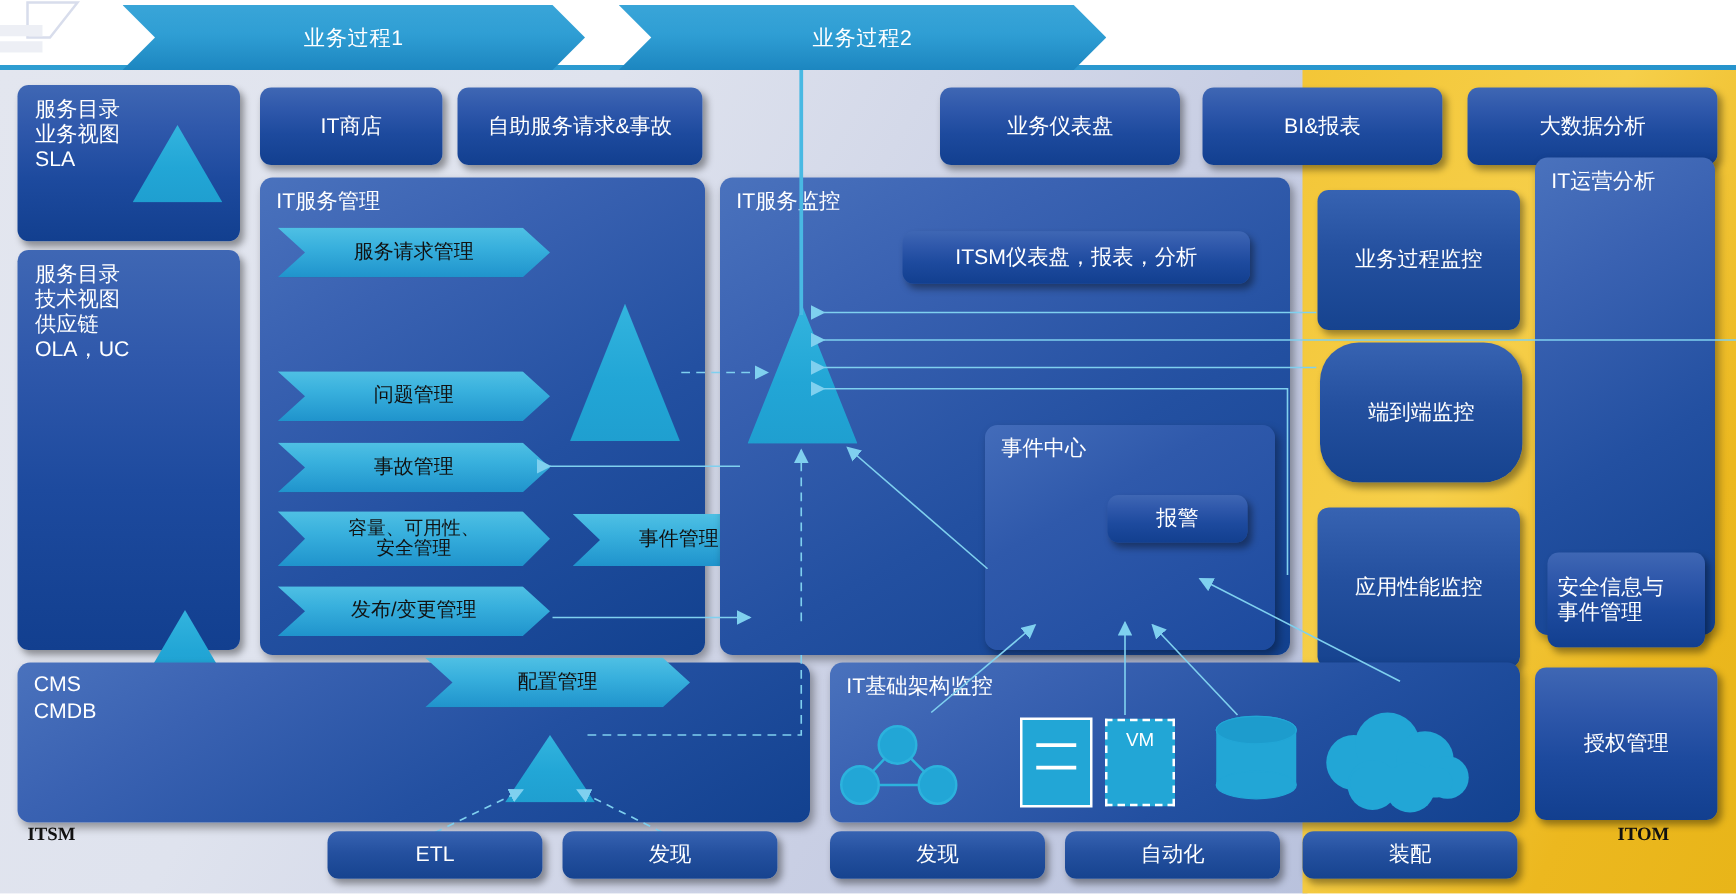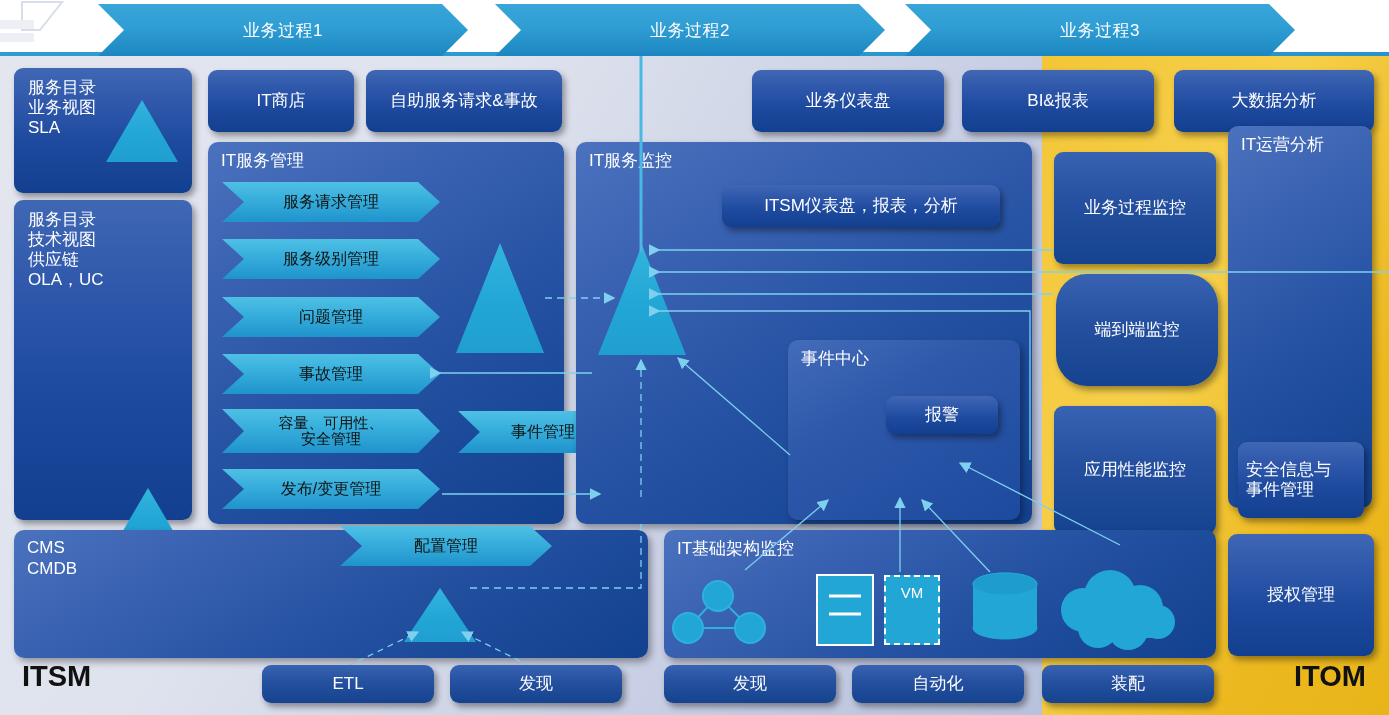--- a/index.html
+++ b/index.html
@@ -45,21 +45,21 @@
     clip-path:polygon(0 0, calc(100% - 22px) 0, 100% 50%, calc(100% - 22px) 100%, 0 100%, 22px 50%);
     filter:drop-shadow(2px 3px 3px rgba(0,0,0,.35));}
 
   
   .tri{position:absolute;}
   .tri i{display:block;width:100%;height:100%;
     background:linear-gradient(180deg,#33b4de 0%,#22a6d6 55%,#1f9fd0 100%);
     clip-path:polygon(50% 0,100% 100%,0 100%);}
 
   
-  .bigword{position:absolute;font-weight:bold;font-size:29px;color:#111;}
+  .bigword{position:absolute;font-weight:bold;font-size:15px;color:#111;font-family:Liberation Serif, serif;}
 
   
   svg.ov{position:absolute;left:0;top:0;width:1389px;height:715px;pointer-events:none;}
 
   
   .ico{position:absolute;}
   .ico.vmbox{border:2px dashed #ffffff;background:#22a6d6;box-sizing:border-box;
     color:#fff;font-size:15px;display:flex;align-items:flex-start;justify-content:center;padding-top:7px;}
 </style>
 </head>
@@ -77,23 +77,20 @@
     <rect x="0" y="20" width="34" height="9" fill="#dfe3ee"></rect>
     <rect x="0" y="33" width="34" height="9" fill="#dfe3ee"></rect>
   </svg>
 
   <div class="chev" style="left:98px;top:4px;width:370px;">
     <span>业务过程1</span>
   </div>
   <div class="chev" style="left:495px;top:4px;width:390px;">
     <span>业务过程2</span>
   </div>
-  <div class="chev" style="left:905px;top:4px;width:390px;">
-    <span>业务过程3</span>
-  </div>
 
   <div class="tile topleftlabel" style="left:14px;top:68px;width:178px;height:125px;">
     <div style="position:relative;z-index:2;">
       <div>服务目录</div>
       <div>业务视图</div>
       <div>SLA</div>
     </div>
     <div class="tri" style="left:92px;top:32px;width:72px;height:62px;">
         <i></i>
       </div>
@@ -126,23 +123,20 @@
   <div class="tile" style="left:1174px;top:70px;width:200px;height:62px;">
     <span>大数据分析</span>
   </div>
 
   <div class="panel" style="left:208px;top:142px;width:356px;height:382px;">
     <div class="ptitle">IT服务管理</div>
   </div>
 
   <div class="pill" style="left:222px;top:182px;width:218px;height:40px;">
     <span>服务请求管理</span>
-  </div>
-  <div class="pill" style="left:222px;top:239px;width:218px;height:40px;">
-    <span>服务级别管理</span>
   </div>
   <div class="pill" style="left:222px;top:297px;width:218px;height:40px;">
     <span>问题管理</span>
   </div>
   <div class="pill" style="left:222px;top:354px;width:218px;height:40px;">
     <span>事故管理</span>
   </div>
   <div class="pill" style="left:222px;top:409px;width:218px;height:44px;white-space:pre-line;font-size:15px;">
     <span>容量、可用性、
 安全管理</span>

